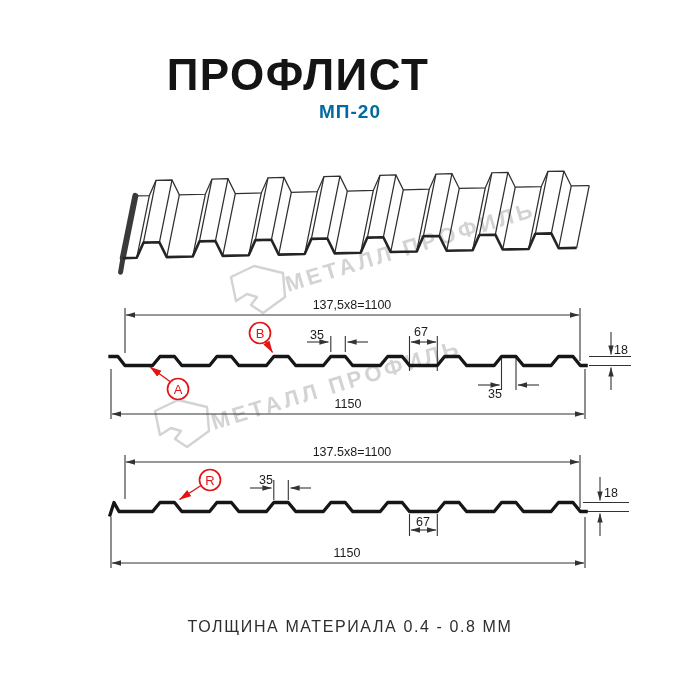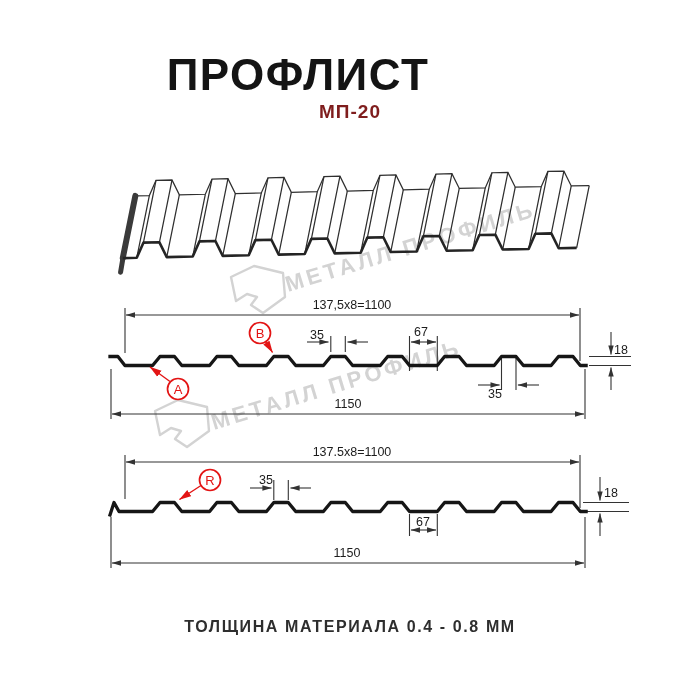--- a/index.html
+++ b/index.html
@@ -1,23 +1,23 @@
 <!DOCTYPE html>
 <html><head>
 <meta charset="utf-8">
 <style>
   html,body{margin:0;padding:0;background:#ffffff;}
   body{width:700px;height:700px;position:relative;overflow:hidden;
        font-family:"Liberation Sans",sans-serif;}
   .title{position:absolute;top:50px;left:0;width:596px;text-align:center;
          font-size:44px;font-weight:800;letter-spacing:1.5px;color:#141414;}
   .subtitle{position:absolute;top:101px;left:0;width:700px;text-align:center;
-         font-size:19px;font-weight:700;letter-spacing:1px;color:#7f1d1d;}
+         font-size:19px;font-weight:700;letter-spacing:1px;color:#0369a1;}
   .footer{position:absolute;top:618px;left:0;width:700px;text-align:center;
-         font-size:16px;font-weight:700;letter-spacing:1.6px;color:#2e2e2e;}
+         font-size:16px;font-weight:400;letter-spacing:1.6px;color:#2e2e2e;}
   svg{position:absolute;top:0;left:0;}
   .dim{stroke:#333;stroke-width:1.1;fill:none;}
   .dimtxt{font-size:12.5px;fill:#1c1c1c;}
   .prof{stroke:#161616;stroke-width:3.3;fill:none;stroke-linejoin:round;stroke-linecap:square;}
   .thin3d{stroke:#2f2f2f;stroke-width:1.25;fill:none;}
   .front3d{stroke:#242424;stroke-width:2.6;fill:none;stroke-linejoin:round;}
   .edge3d{stroke:#3a3a3a;stroke-width:6;fill:none;stroke-linecap:round;}
   .red{stroke:#e31414;fill:none;stroke-width:1.7;}
   .redln{stroke:#e31414;fill:none;stroke-width:1.4;}
   .redtxt{font-size:13px;fill:#e31414;font-weight:400;}

